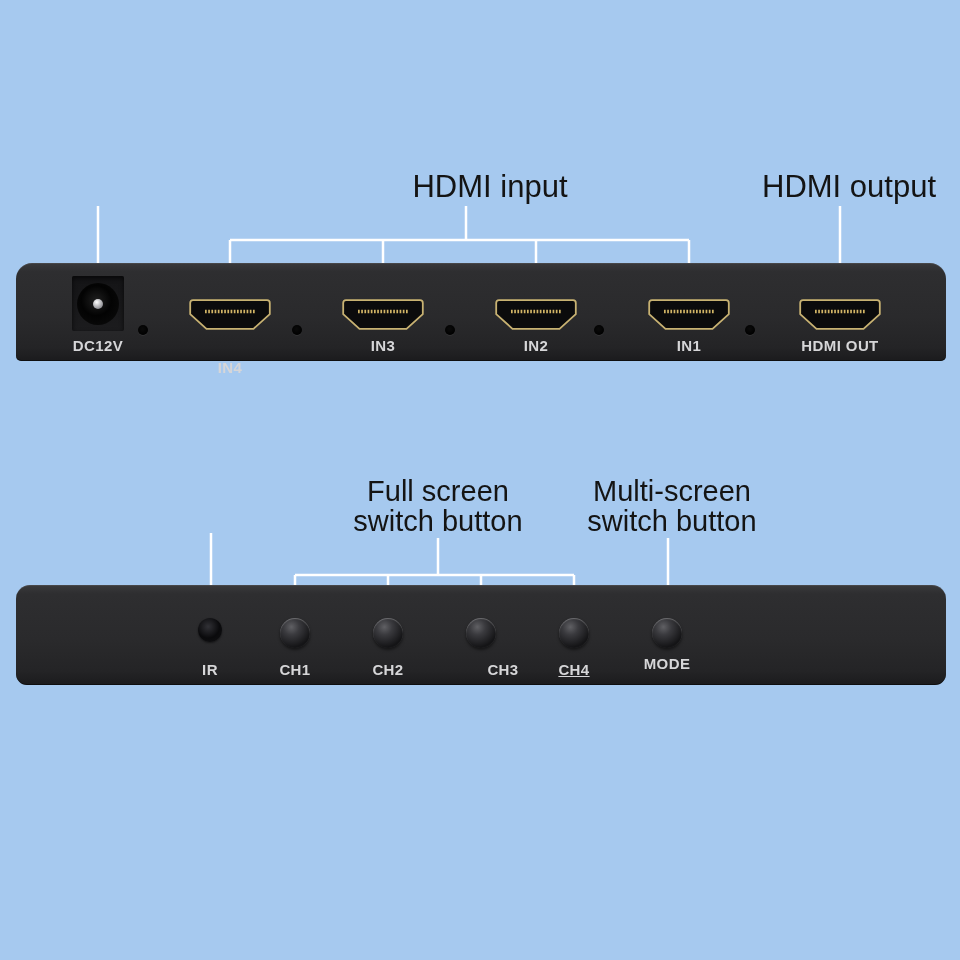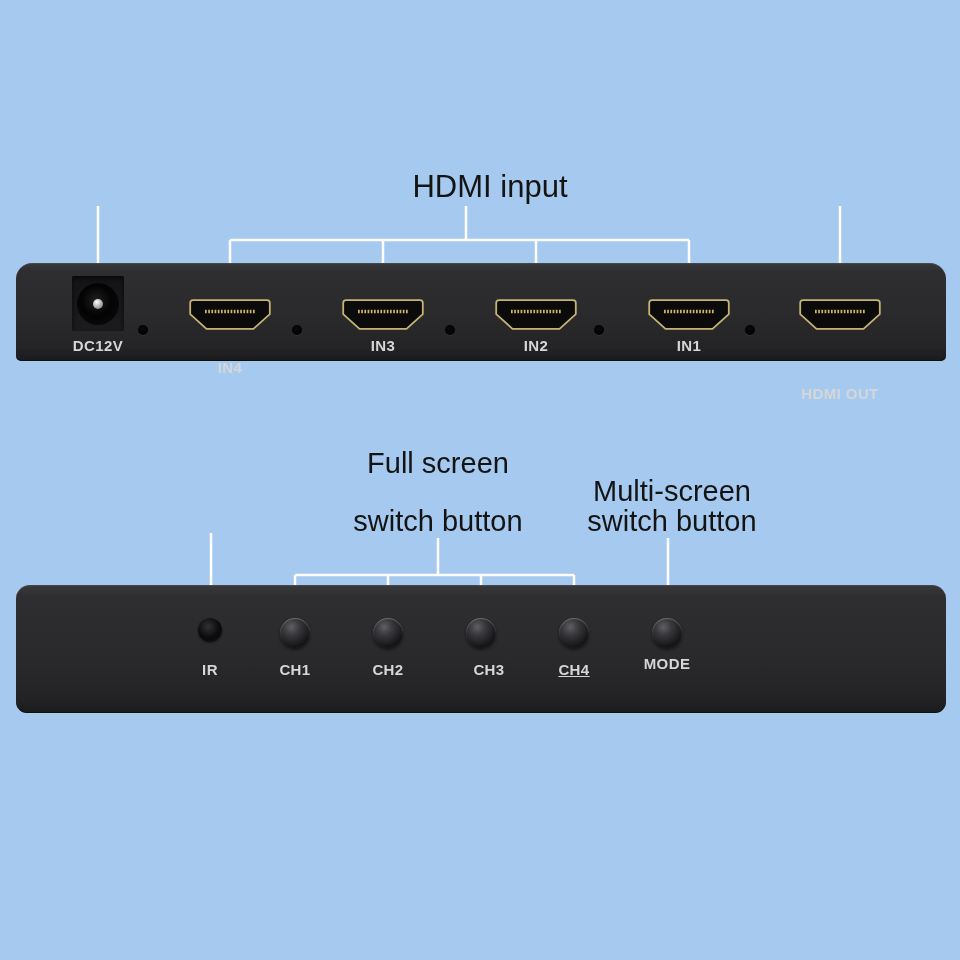--- a/index.html
+++ b/index.html
@@ -35,21 +35,21 @@
 
   
   .panel {
     position: absolute;
     left: 16px;
     width: 930px;
     background: linear-gradient(180deg, #39393b 0%, #2e2e30 9%, #2a2a2c 55%, #242426 86%, #1b1b1d 100%);
     box-shadow: inset 0 1px 0 rgba(255,255,255,0.08), inset 0 -1px 0 rgba(0,0,0,0.45);
   }
   .back-panel  { top: 263px; height: 98px;  border-radius: 16px 16px 5px 5px; }
-  .front-panel { top: 585px; height: 128px; border-radius: 14px 14px 11px 11px; }
+  .front-panel { top: 585px; height: 100px; border-radius: 14px 14px 11px 11px; }
 
   .panel-label {
     position: absolute;
     transform: translateX(-50%);
     font-size: 15px;
     font-weight: 700;
     letter-spacing: 0.4px;
     color: #d6d6d8;
     white-space: nowrap;
   }
@@ -112,23 +112,24 @@
     background: radial-gradient(circle at 38% 30%, #606064 0%, #3a3a3e 28%, #141416 72%, #1e1e20 100%);
     box-shadow: 0 2px 3px rgba(0,0,0,0.5), inset 0 1px 1px rgba(255,255,255,0.28);
   }
 </style>
 </head>
 <body>
 
 <div class="stage">
 
   <div class="ann ann-top" style="left:467px; top:171px;margin-left:23px;">HDMI input</div>
+  <div class="ann ann-top" style="left:849px; top:171px;">HDMI output</div>
 
   <div>
-    <div class="ann ann-bottom" style="left:438px; top:448px;">Full screen</div>
+    <div class="ann ann-bottom" style="left:438px; top:476px;">Full screen</div>
     <div class="ann ann-bottom" style="left:438px; top:506px;">switch button</div>
   </div>
   <div>
     <div class="ann ann-bottom" style="left:672px; top:476px;">Multi-screen</div>
     <div class="ann ann-bottom" style="left:672px; top:506px;">switch button</div>
   </div>
 
   <svg class="leader-overlay" viewBox="0 0 960 960">
 
     <path d="M98 206 V272"></path>
@@ -192,36 +193,36 @@
     <svg class="hdmi-port" style="left:632px;" viewBox="0 0 82 31">
       <path d="M4 1.2 H78 Q80.8 1.2 80.8 4 V15.2 L64.5 29.8 H17.5 L1.2 15.2 V4 Q1.2 1.2 4 1.2 Z" fill="#0b0b0c" stroke="#c8b272" stroke-width="1.8"></path>
       <line x1="16" y1="12.5" x2="66" y2="12.5" stroke="#d2b566" stroke-width="3.4" stroke-dasharray="1.7 1.5"></line>
     </svg>
     <div class="panel-label" style="left:673px; top:74px;">IN1</div>
 
     <svg class="hdmi-port" style="left:783px;" viewBox="0 0 82 31">
       <path d="M4 1.2 H78 Q80.8 1.2 80.8 4 V15.2 L64.5 29.8 H17.5 L1.2 15.2 V4 Q1.2 1.2 4 1.2 Z" fill="#0b0b0c" stroke="#c8b272" stroke-width="1.8"></path>
       <line x1="16" y1="12.5" x2="66" y2="12.5" stroke="#d2b566" stroke-width="3.4" stroke-dasharray="1.7 1.5"></line>
     </svg>
-    <div class="panel-label" style="left:824px; top:74px;margin-top:48px;">HDMI OUT</div>
+    <div class="panel-label" style="left:824px; top:74px;">HDMI OUT</div>
   </div>
 
   <div class="panel front-panel">
 
     <div class="ir-lens"></div>
     <div class="panel-label" style="left:194px; top:76px;">IR</div>
 
     <div class="push-btn" style="left:264px;"></div>
     <div class="panel-label" style="left:279px; top:76px;">CH1</div>
 
     <div class="push-btn" style="left:357px;"></div>
     <div class="panel-label" style="left:372px; top:76px;">CH2</div>
 
     <div class="push-btn" style="left:450px;"></div>
-    <div class="panel-label" style="left:473px; top:76px;text-align:right;">CH3</div>
+    <div class="panel-label" style="left:487px; top:76px;text-align:right;">CH3</div>
 
     <div class="push-btn" style="left:543px;"></div>
     <div class="panel-label" style="left:558px; top:76px;text-decoration:underline;">CH4</div>
 
     <div class="push-btn" style="left:636px;"></div>
     <div class="panel-label" style="left:651px; top:70px;">MODE</div>
   </div>
 
 </div>
 

